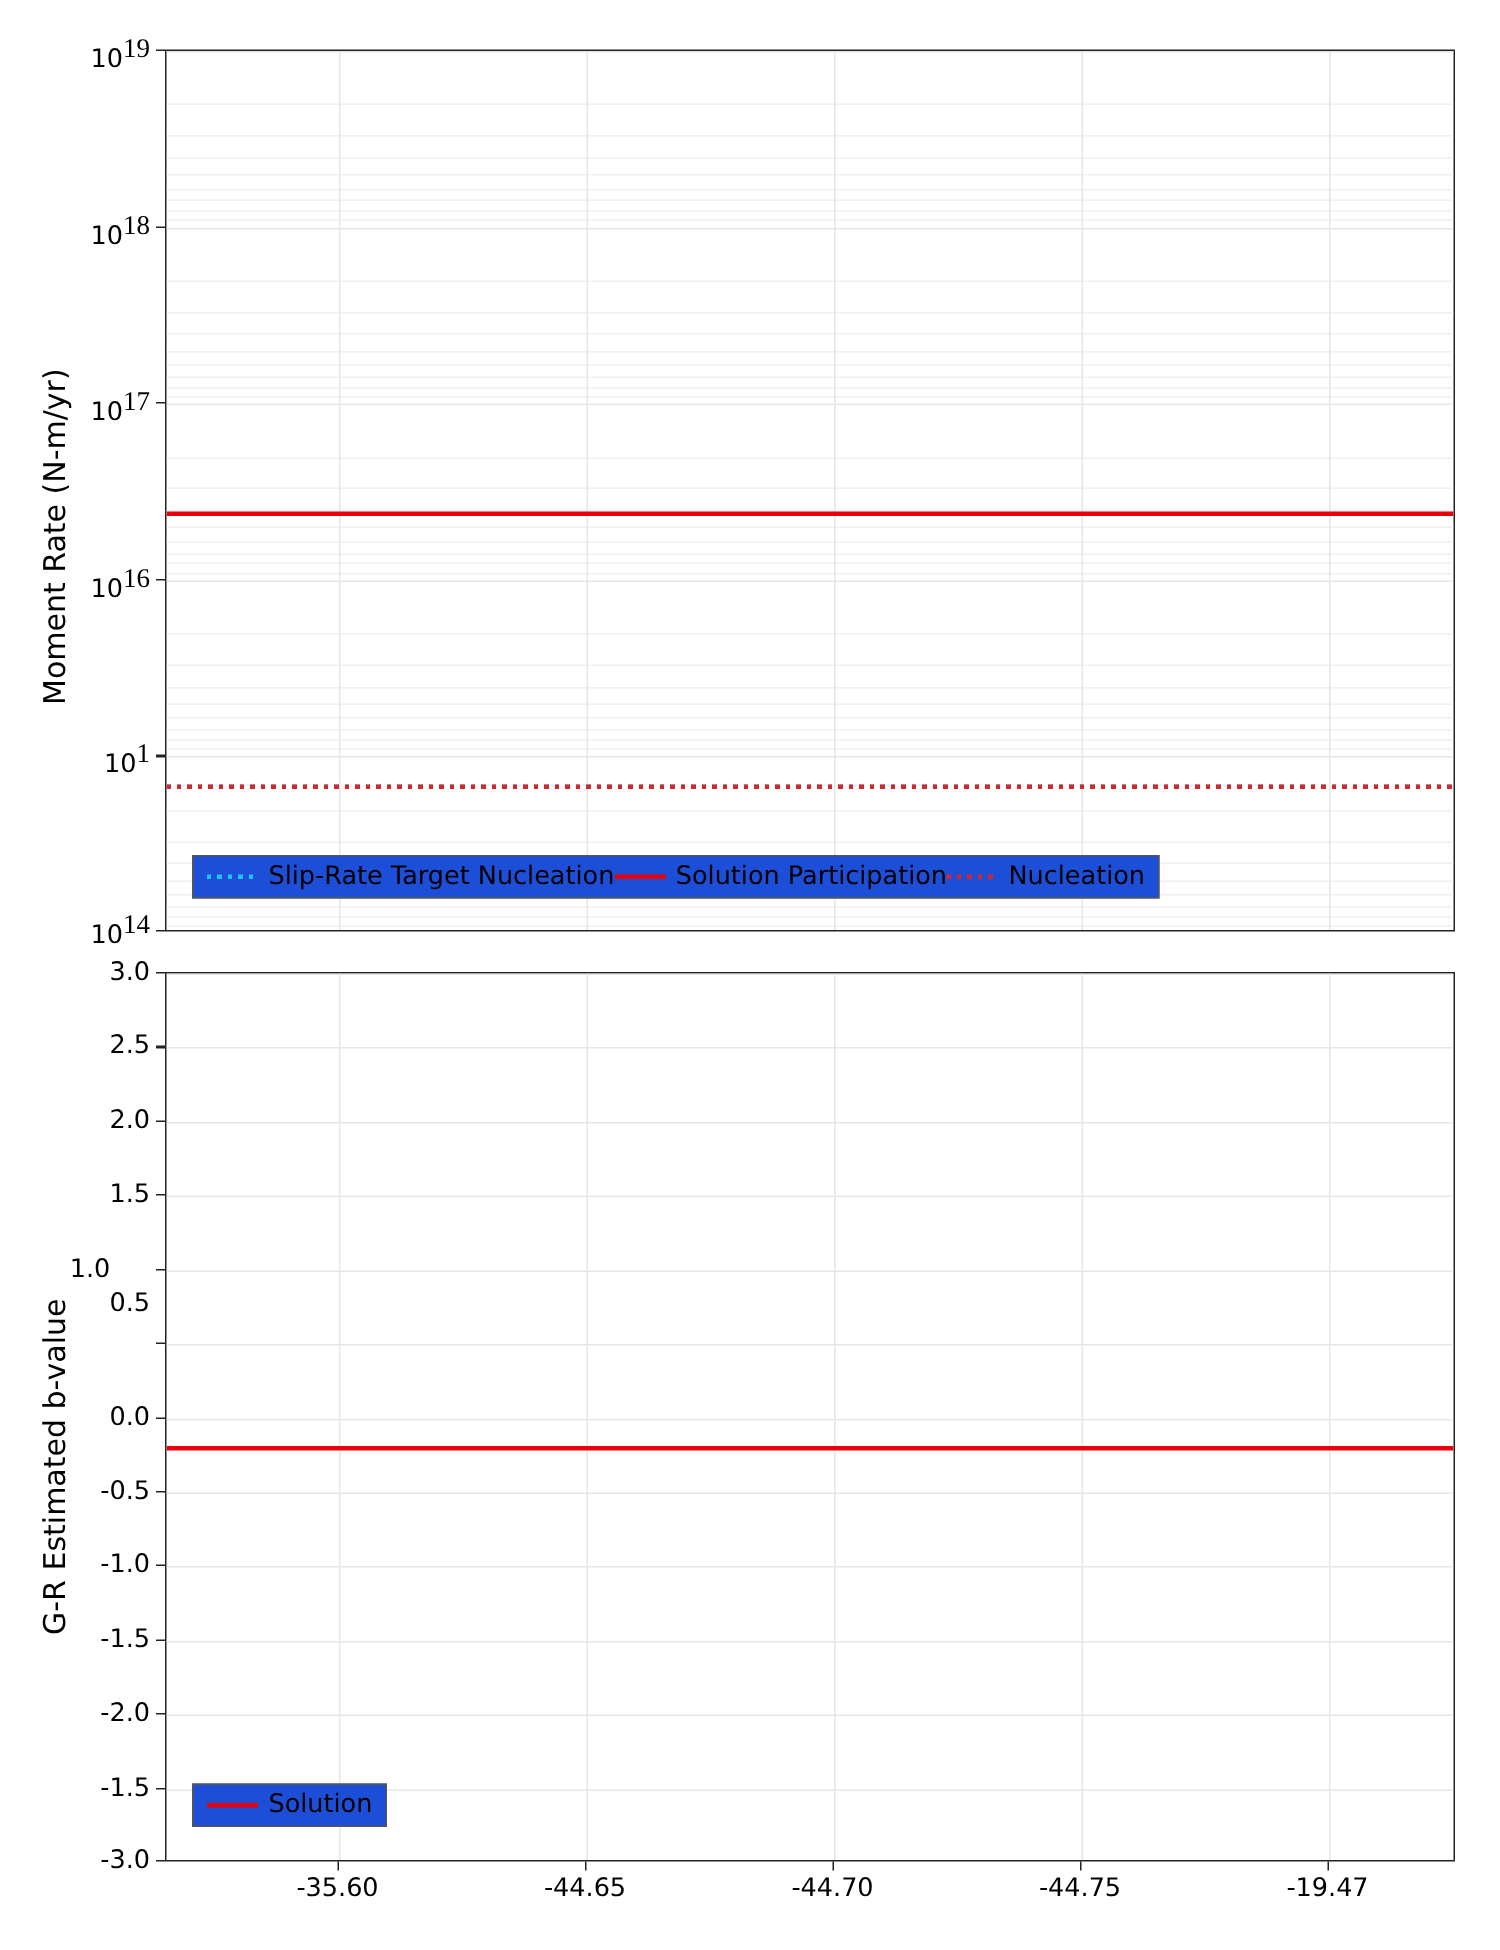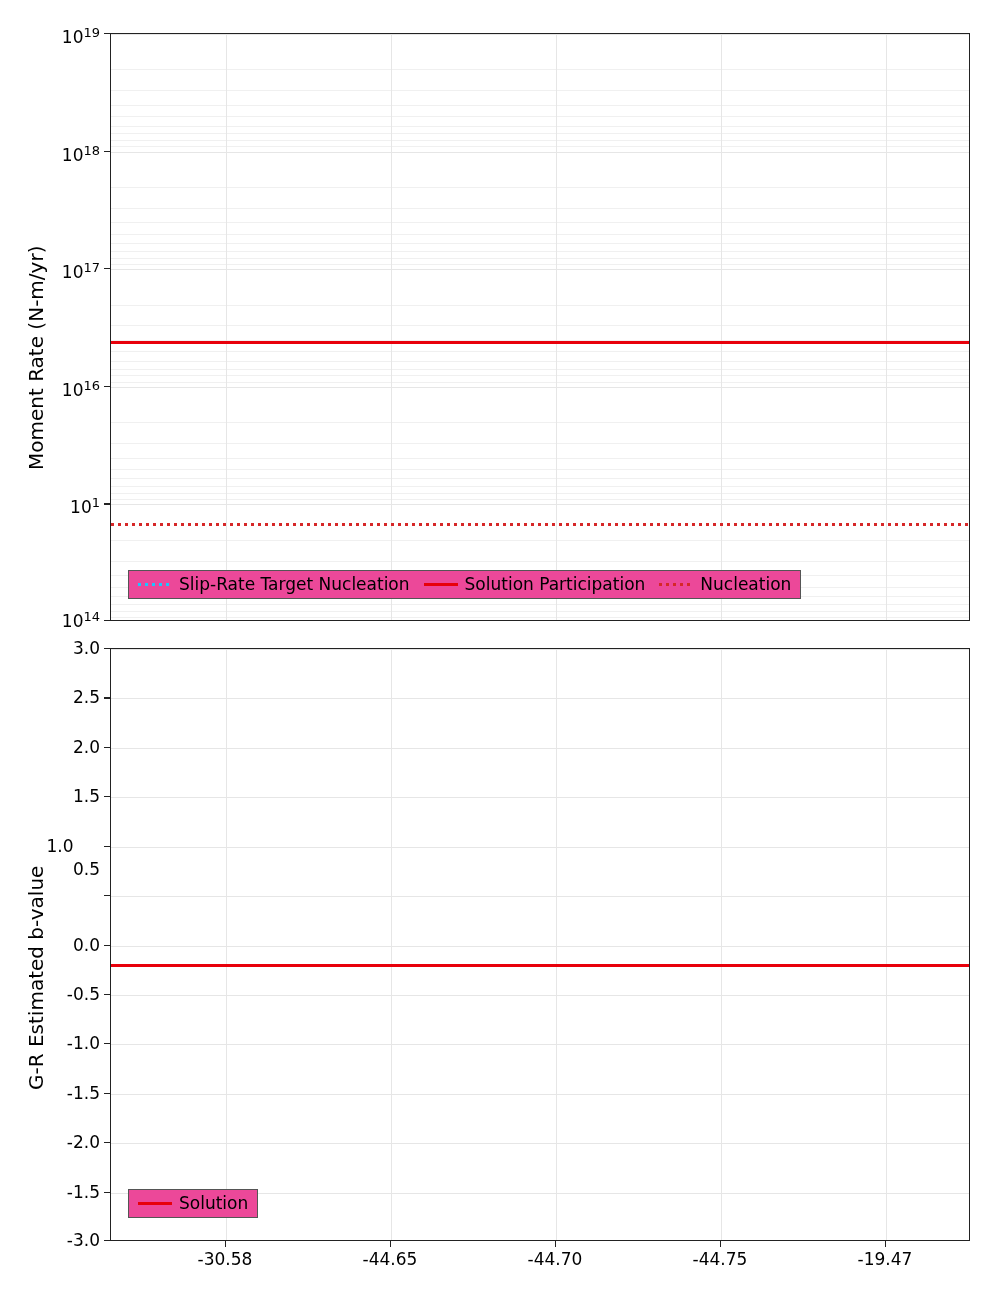--- a/index.html
+++ b/index.html
@@ -100,22 +100,23 @@
   }
   .ticklabel.y {
     text-align: right;
     transform: translateY(-50%);
   }
   .ticklabel.x {
     text-align: center;
     transform: translateX(-50%);
   }
   .ticklabel .exp {
-    font-size: 13px;
+    font-size: 18px;
     vertical-align: super;
+    font-family: Liberation Serif, serif;
   }
 
   
   .axislabel-y {
     position: absolute;
     font-size: 20px;
     transform-origin: 0 0;
     transform: rotate(-90deg);
     white-space: nowrap;
   }
@@ -124,25 +125,24 @@
     font-size: 20px;
     text-align: center;
     white-space: nowrap;
   }
 
   
   .legend {
     position: absolute;
     box-sizing: border-box;
     border: 1px solid #555555;
-    background: #ec4899;
+    background: #1d4ed8;
     padding: 5px 9px;
     display: flex;
     align-items: flex-start;
-    gap: 14px;
     font-size: 17px;
     line-height: 1;
   }
   .legend-entry {
     display: flex;
     align-items: center;
     gap: 7px;
     white-space: nowrap;
   }
   .legend-swatch {
@@ -305,21 +305,21 @@
   <div class="ticklabel y" style="left:20px; top:1240px; width:80px;">-3.0</div>
 
   <div class="axislabel-y" style="left:24px; top:1090px;">G-R Estimated b-value</div>
 
   <div class="tick x" style="left:225px; top:1241px;"></div>
   <div class="tick x" style="left:390px; top:1241px;"></div>
   <div class="tick x" style="left:555px; top:1241px;"></div>
   <div class="tick x" style="left:720px; top:1241px;"></div>
   <div class="tick x" style="left:885px; top:1241px;"></div>
 
-  <div class="ticklabel x" style="left:225px; top:1249px;">-30.58</div>
+  <div class="ticklabel x" style="left:225px; top:1249px;">-35.60</div>
   <div class="ticklabel x" style="left:390px; top:1249px;">-44.65</div>
   <div class="ticklabel x" style="left:555px; top:1249px;">-44.70</div>
   <div class="ticklabel x" style="left:720px; top:1249px;">-44.75</div>
   <div class="ticklabel x" style="left:885px; top:1249px;">-19.47</div>
 
 
   <div class="legend" id="legend-top">
     <div class="legend-entry">
       <span class="legend-swatch dotted-cyan"></span>
       <span>Slip-Rate Target Nucleation</span>

